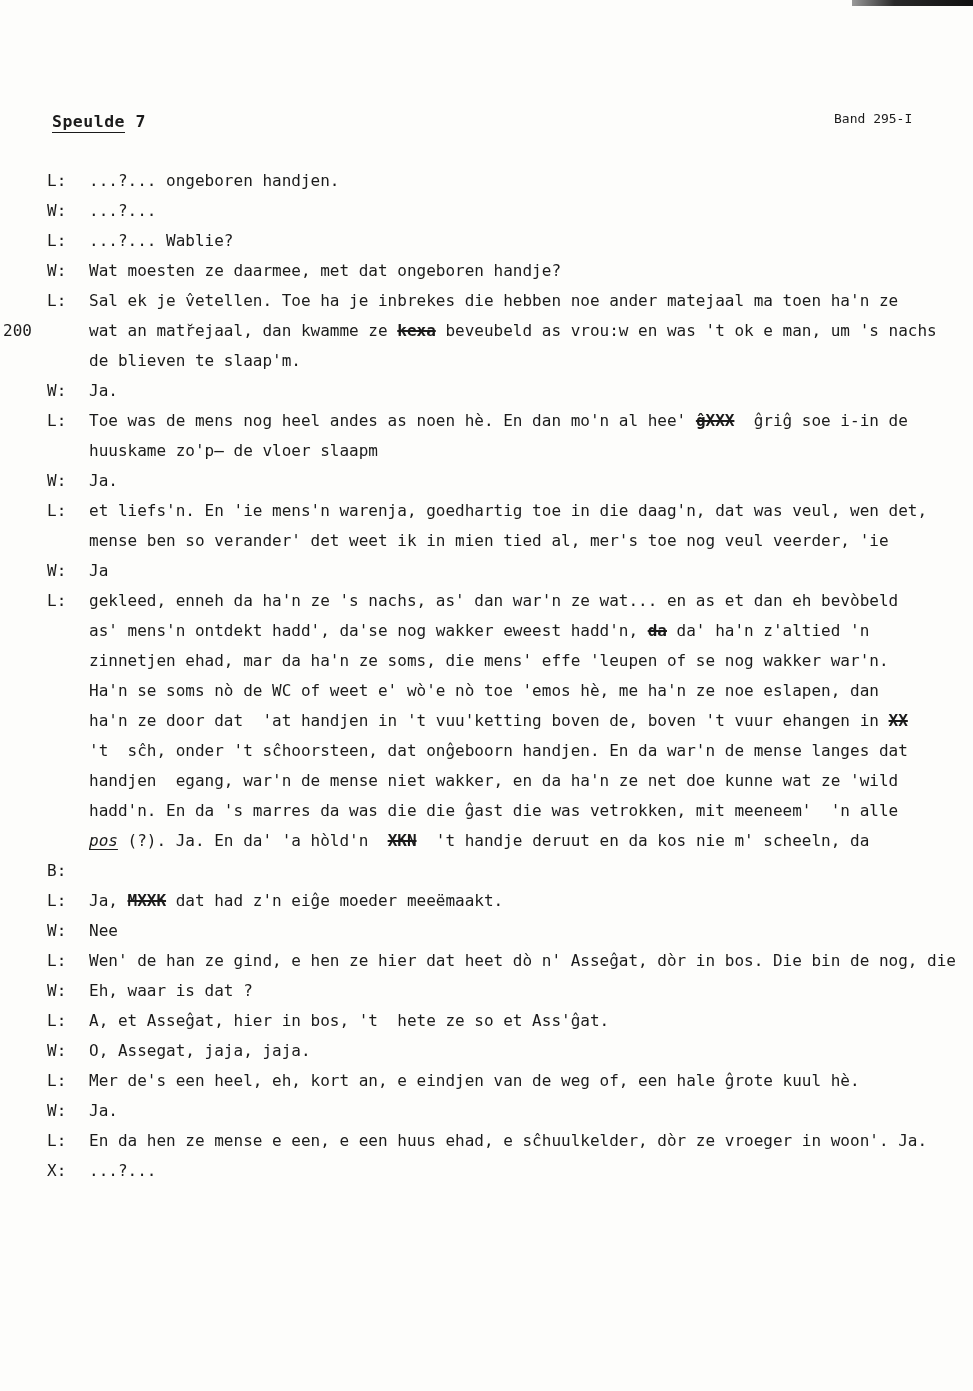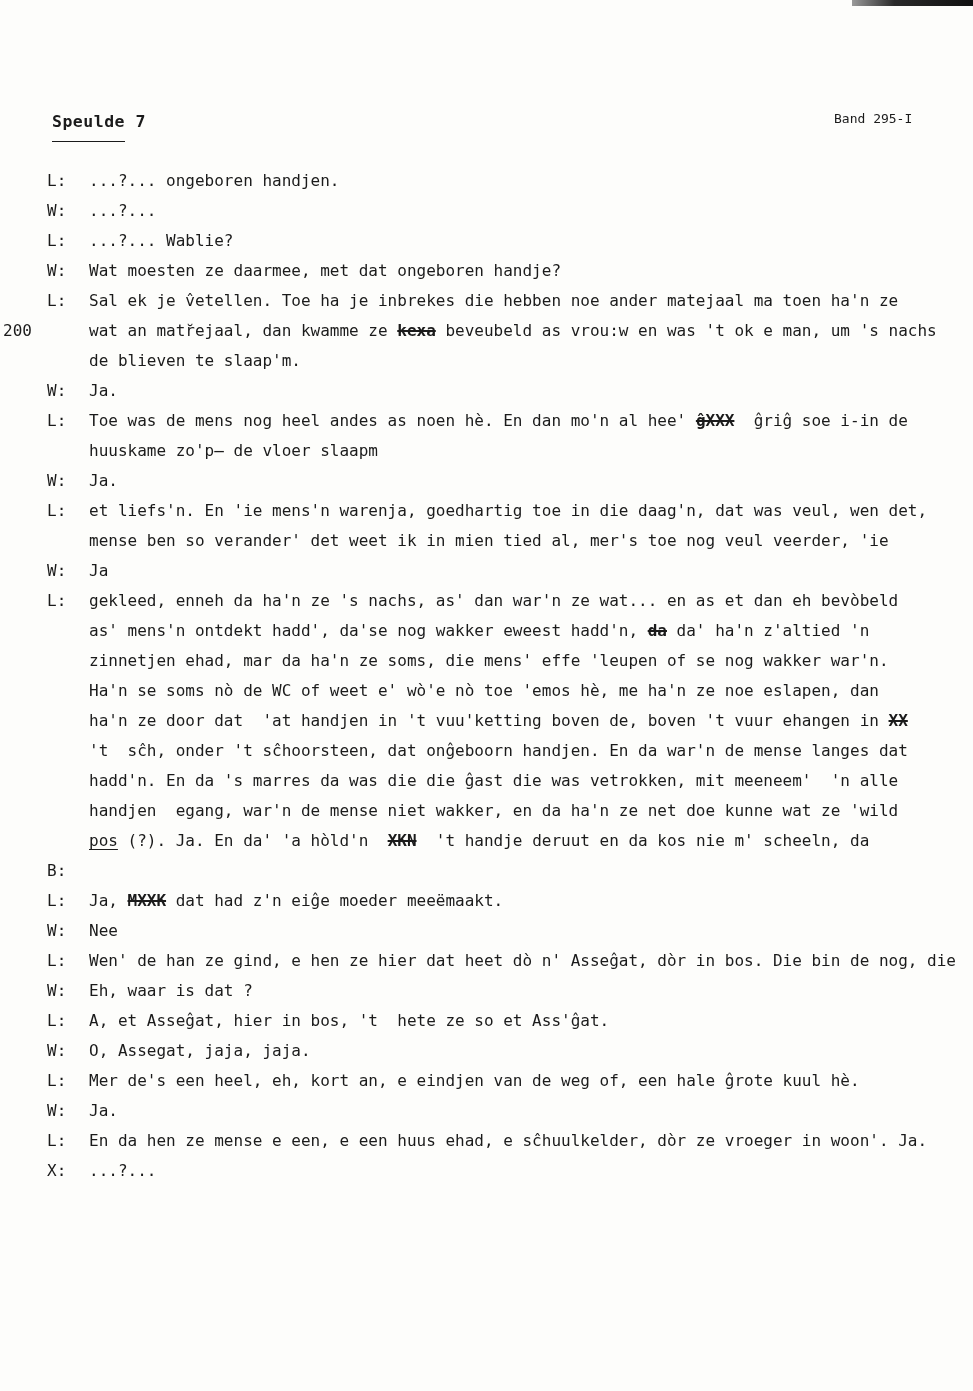--- a/index.html
+++ b/index.html
@@ -28,21 +28,21 @@
     position: absolute;
     left: 52px;
     top: 112px;
     font-size: 16.5px;
     font-weight: bold;
     letter-spacing: 0.5px;
     white-space: pre;
   }
   .header-title .u {
     border-bottom: 1.6px solid #1b1b1b;
-    padding-bottom: 10px;
+    padding-bottom: 1px;
   }
   .header-band {
     position: absolute;
     left: 834px;
     top: 111px;
     font-size: 13px;
     white-space: pre;
   }
   .transcript {
     position: absolute;
@@ -79,20 +79,21 @@
     white-space: pre;
   }
   .strike {
     font-weight: bold;
     text-decoration: line-through;
     text-decoration-thickness: 2px;
   }
   .und {
     text-decoration: underline;
     text-underline-offset: 3px;
+    font-style: italic;
   }
 </style>
 </head>
 <body>
 
 <div class="page">
 
   <div class="scan-artifact"></div>
 
   <div class="header-title"><span class="u">Speulde</span><span> </span><span>7</span></div>
@@ -176,25 +177,25 @@
       <div class="line">
         <span class="speaker"></span>
         <span class="text"><span>ha'n ze door dat  'at handjen in 't vuu'ketting boven de, boven 't vuur ehangen in </span><span class="strike">XX</span></span>
       </div>
       <div class="line">
         <span class="speaker"></span>
         <span class="text"><span>'t  sĉh, onder 't sĉhoorsteen, dat onĝeboorn handjen. En da war'n de mense langes dat</span></span>
       </div>
       <div class="line">
         <span class="speaker"></span>
+        <span class="text"><span>handjen  egang, war'n de mense niet wakker, en da ha'n ze net doe kunne wat ze 'wild</span></span>
+      </div>
+      <div class="line">
+        <span class="speaker"></span>
         <span class="text"><span>hadd'n. En da 's marres da was die die ĝast die was vetrokken, mit meeneem'  'n alle</span></span>
-      </div>
-      <div class="line">
-        <span class="speaker"></span>
-        <span class="text"><span>handjen  egang, war'n de mense niet wakker, en da ha'n ze net doe kunne wat ze 'wild</span></span>
       </div>
       <div class="line">
         <span class="speaker"></span>
         <span class="text"><span class="und">pos</span><span> (?). Ja. En da' 'a hòld'n  </span><span class="strike">XKN</span><span>  't handje deruut en da kos nie m' scheeln, da</span></span>
       </div>
       <div class="line">
         <span class="speaker">B:</span>
       </div>
       <div class="line">
         <span class="speaker">L:</span>

